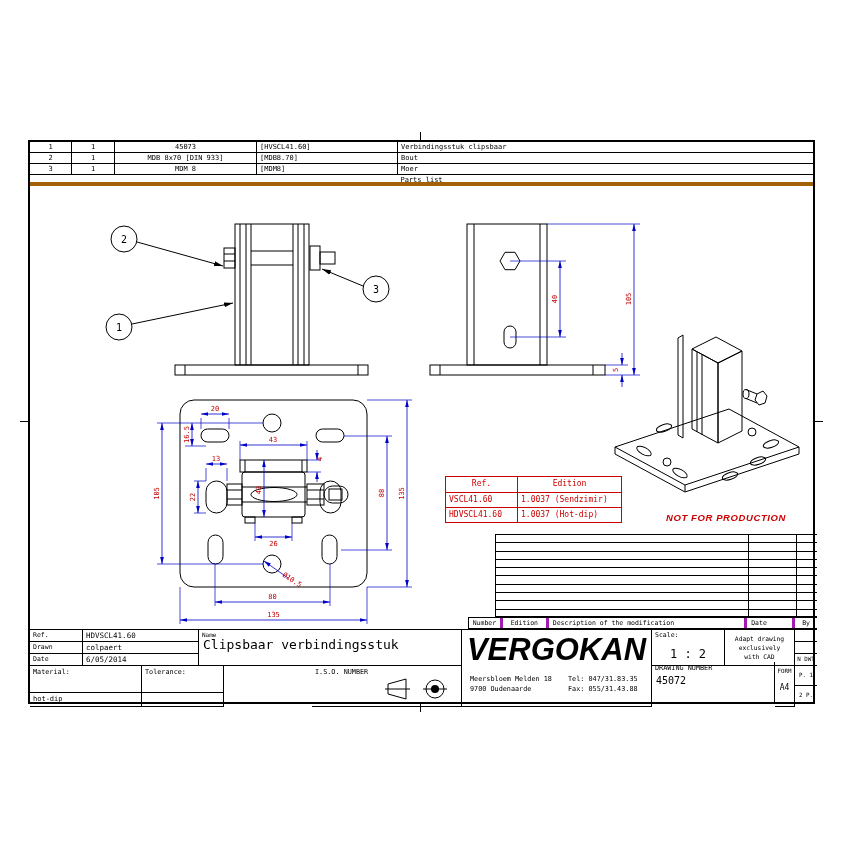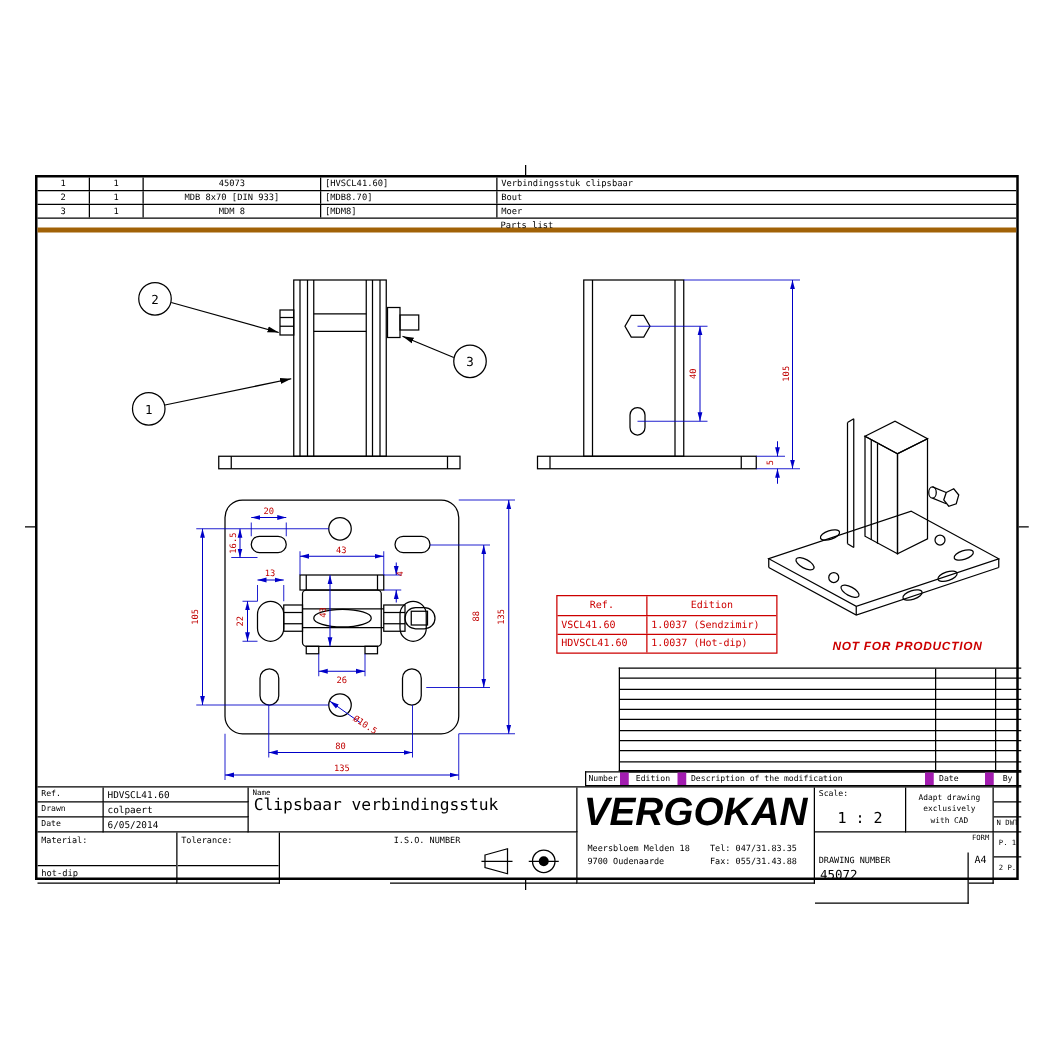--- a/index.html
+++ b/index.html
@@ -46,21 +46,21 @@
   font-family:"Liberation Sans",sans-serif;font-weight:bold;font-style:italic;
   font-size:9.5px;letter-spacing:.6px;white-space:nowrap}
 
 
 #rev-rows{position:absolute;left:465px;top:392px;width:322px;height:83px;border:1px solid #000;border-right:none}
 .rev-line{height:8.3px;border-bottom:1px solid #000}
 .rev-line:last-child{border-bottom:none}
 .rev-div{position:absolute;top:0;bottom:0;border-left:1px solid #000}
 #rev-head{position:absolute;left:438px;top:475px;width:349px;height:12px;border:1px solid #000;border-right:none;
   display:flex;font-size:6.5px;line-height:10px;white-space:nowrap}
-#rev-head>div{border-right:7px solid #a21caf;overflow:hidden}
+#rev-head>div{border-right:3px solid #a21caf;overflow:hidden}
 #rev-head>div:last-child{border-right:none}
 .rh-number{width:34px;text-align:center}
 .rh-edition{width:46px;text-align:center}
 .rh-desc{width:199px;padding-left:4px}
 .rh-date{width:48px;padding-left:4px}
 .rh-by{width:22px;text-align:center}
 
 
 #tblock{position:absolute;left:0;top:487px;width:787px;height:77px;border-top:1px solid #000;font-size:7px}
 .cell{position:absolute;border-right:1px solid #000;border-bottom:1px solid #000;overflow:hidden;white-space:nowrap}
@@ -400,21 +400,21 @@
       <div class="cell" style="left:695px;top:0;width:70px;height:36px">
         <div class="cad-note">
           <div>Adapt drawing</div>
           <div>exclusively</div>
           <div>with CAD</div>
         </div>
       </div>
       <div class="cell" style="left:765px;top:0;width:22px;height:12px;border-right:none"></div>
       <div class="cell" style="left:765px;top:12px;width:22px;height:12px;border-right:none"></div>
       <div class="cell small-c" style="left:765px;top:24px;width:22px;height:12px;border-right:none">N DWT</div>
-      <div class="cell" id="vg-dnum" style="left:622px;top:52px;width:123px;height:41px">
+      <div class="cell" id="vg-dnum" style="left:622px;top:32px;width:123px;height:41px">
         <div class="hd">DRAWING NUMBER</div>
         <div class="num">45072</div>
       </div>
       <div class="cell" style="left:745px;top:36px;width:20px;height:41px">
         <div class="small-c">FORM</div>
         <div style="font-size:8px;text-align:center;padding-top:6px">A4</div>
       </div>
       <div class="cell small-c" style="left:765px;top:36px;width:22px;height:20px;border-right:none;line-height:18px">P. 1</div>
       <div class="cell small-c" style="left:765px;top:56px;width:22px;height:21px;border-right:none;border-bottom:none;line-height:19px">2 P.</div>
     </div>

